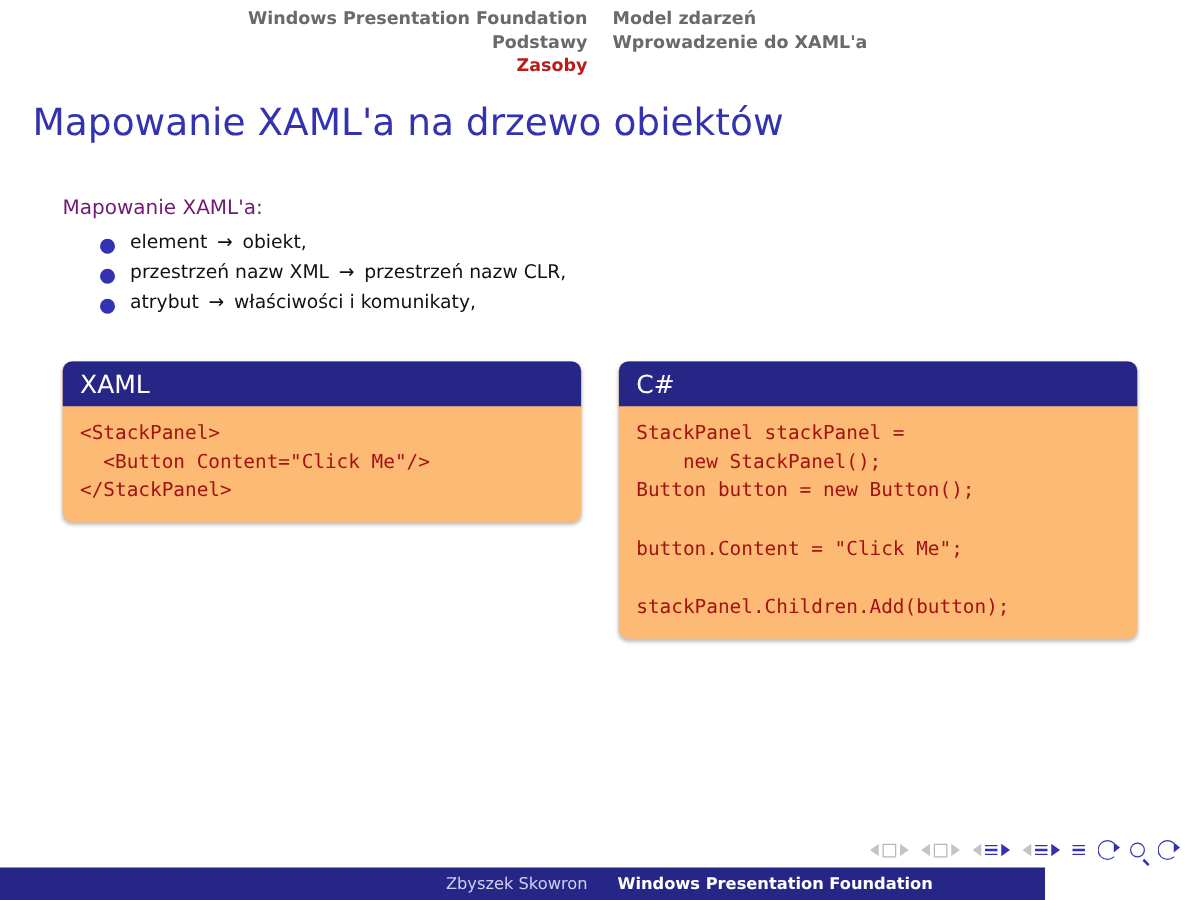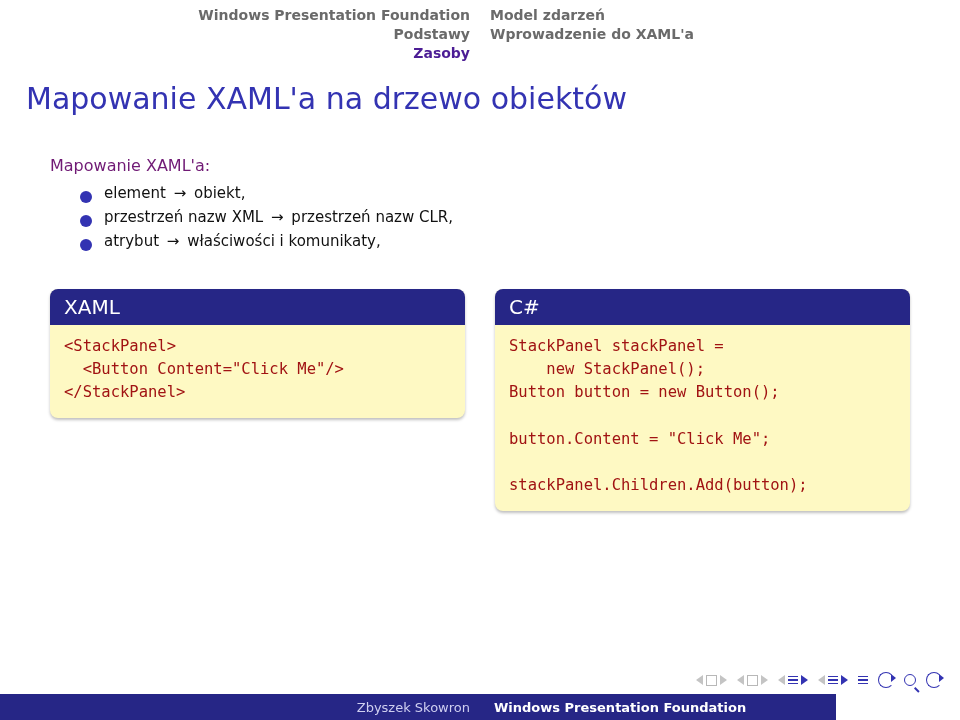--- a/index.html
+++ b/index.html
@@ -1,29 +1,29 @@
 <!DOCTYPE html>
 <html><head>
 <meta charset="utf-8">
 <style>
   html,body{margin:0;padding:0;width:960px;height:720px;font-family:"DejaVu Sans","Segoe UI",Arial,sans-serif;background:#fff;color:#000;overflow:hidden}
   .header{display:flex;align-items:flex-start;padding:6px 0 0 0}
   .hl{width:470px;text-align:right;font-size:14px;line-height:1.35;font-weight:700;color:#6a6a6a;padding-right:10px}
-  .hl .dim{color:#4c1d95;font-weight:700}
+  .hl .dim{color:#b91c1c;font-weight:700}
   .hr{font-size:14px;line-height:1.35;font-weight:700;color:#6a6a6a;padding-left:10px}
   .title{font-size:30px;color:#3333b2;padding:18px 0 40px 26px}
   .body{padding:0 50px}
   .subtitle{font-size:16px;color:#701a75;margin-bottom:8px}
   ul.bl{list-style:none;margin:6px 0 0 30px;padding:0}
   ul.bl li{font-size:15px;color:#111;margin:4px 0;display:flex;align-items:center}
   ul.bl li .dot{width:12px;height:12px;border-radius:50%;background:#3333b2;flex:0 0 12px;margin-right:12px;margin-top:8px}
   .arrow{font-family:"DejaVu Sans";padding:0 3px}
   .cols{display:flex;gap:30px;margin-top:38px;align-items:flex-start}
   .col{flex:1}
-  .blk{border-radius:8px;overflow:hidden;box-shadow:0 2px 3px rgba(0,0,0,0.25);background:#fef9c3}
+  .blk{border-radius:8px;overflow:hidden;box-shadow:0 2px 3px rgba(0,0,0,0.25);background:#fdba74}
   .blk .hd{background:#262686;color:#fff;font-size:20px;padding:6px 14px}
   .blk .bd{padding:10px 14px 14px 14px;font-family:"DejaVu Sans Mono","Courier New",monospace;font-size:15.5px;color:#a11313;line-height:1.5;white-space:pre}
   .footer{position:absolute;left:0;bottom:0;width:836px;height:26px;background:#262686;color:#fff;font-size:13px;display:flex;align-items:center}
   .footer .fl{width:470px;text-align:right;padding-right:12px;color:#cfcff0}
   .footer .fr{padding-left:12px;font-weight:700;color:#fff}
   .navbar{position:absolute;right:18px;bottom:32px;display:flex;align-items:center;gap:10px;color:#b8b8b8;font-size:14px}
   .navbar .grp{display:flex;align-items:center;gap:3px}
   .tri{display:inline-block;width:0;height:0;border-top:5px solid transparent;border-bottom:5px solid transparent}
   .triL{border-right:7px solid #c4c4c4}
   .triR{border-left:7px solid #c4c4c4}

